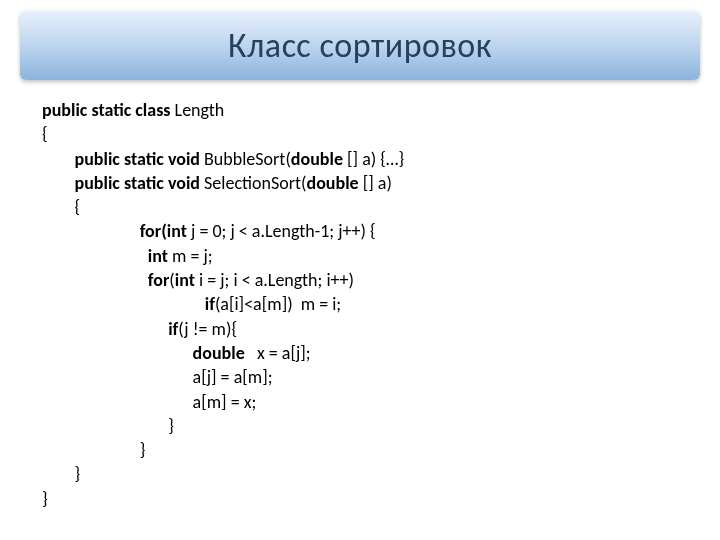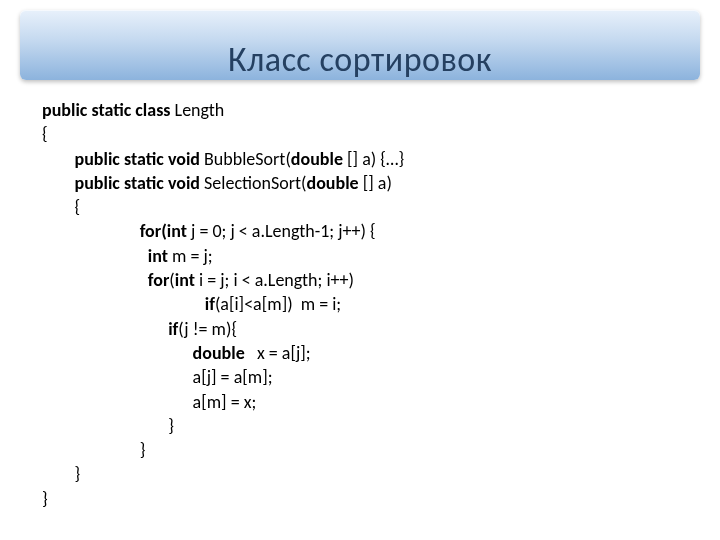--- a/index.html
+++ b/index.html
@@ -17,21 +17,21 @@
     position: relative;
     box-sizing: border-box;
   }
   .title-bar {
     margin: 10px 20px 0 20px;
     height: 70px;
     border-radius: 6px;
     background: linear-gradient(to bottom, #e8f1fb 0%, #c3d8ef 45%, #8cb3dd 100%);
     box-shadow: 0 2px 4px rgba(0,0,0,0.25), inset 0 1px 0 rgba(255,255,255,0.6);
     display: flex;
-    align-items: flex-end;
+    align-items: center;
     justify-content: center;
   }
   .title-bar h1 {
     margin: 0;
     font-weight: 400;
     font-size: 34px;
     color: #254061;
     letter-spacing: 0.5px;
     font-family: "Calibri", "Arial", sans-serif;
   }

